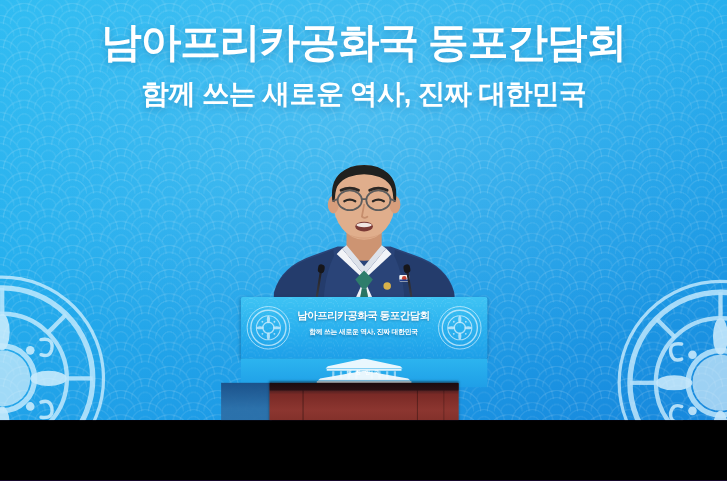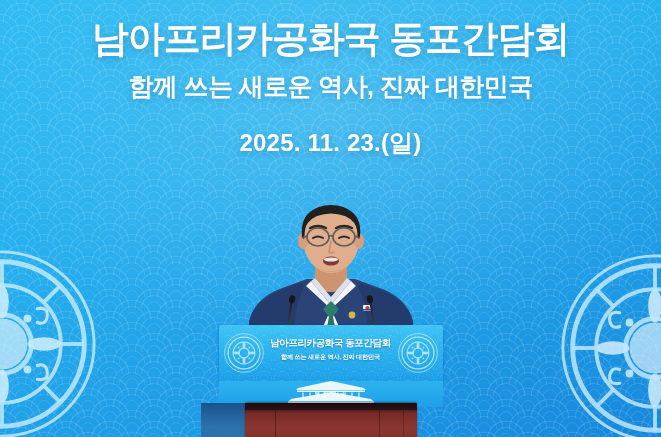--- a/index.html
+++ b/index.html
@@ -7,21 +7,21 @@
     padding: 0;
     background: #000;
   }
   body {
     font-family: "Liberation Sans", sans-serif;
   }
 
   #stage {
     position: relative;
     width: 661px;
-    height: 437px;
+    height: 382px;
     overflow: hidden;
     background: #4c1d95;
   }
 
   
   .backdrop {
     position: absolute;
     inset: 0;
     background: linear-gradient(160deg, #2FBCF2 0%, #27B0EE 38%, #1E9CE6 72%, #1787DC 100%);
   }
@@ -347,21 +347,20 @@
         <path d="M64 64 q-12 -2 -10 9 q2 8 10 5"></path>
         <path d="M136 136 q12 2 10 -9 q-2 -8 -10 -5"></path>
         <path d="M64 136 q-12 2 -10 -9 q2 -8 10 -5"></path>
       </g>
     </svg>
   </div>
 
   <div class="headline-block">
     <div class="title-main">남아프리카공화국 동포간담회</div>
     <div class="title-sub">함께 쓰는 새로운 역사, 진짜 대한민국</div>
-    <div class="title-date">2025. 11. 23.(일)</div>
   </div>
 
   <div class="speaker">
     <svg viewBox="0 0 172 152" width="172" height="152" aria-hidden="true">
 
       <path d="M4 152 L4 120 Q10 96 40 86 L62 78 L110 78 L132 86 Q162 96 168 120 L168 152 Z" fill="#2A4478"></path>
       <path d="M4 152 L4 122 Q9 100 34 90 L58 81 L66 152 Z" fill="#243C6C"></path>
       <path d="M168 152 L168 122 Q163 100 138 90 L114 81 L106 152 Z" fill="#243C6C"></path>
 
       <path d="M70 62 L70 86 Q86 96 102 86 L102 62 Z" fill="#CD9472"></path>

